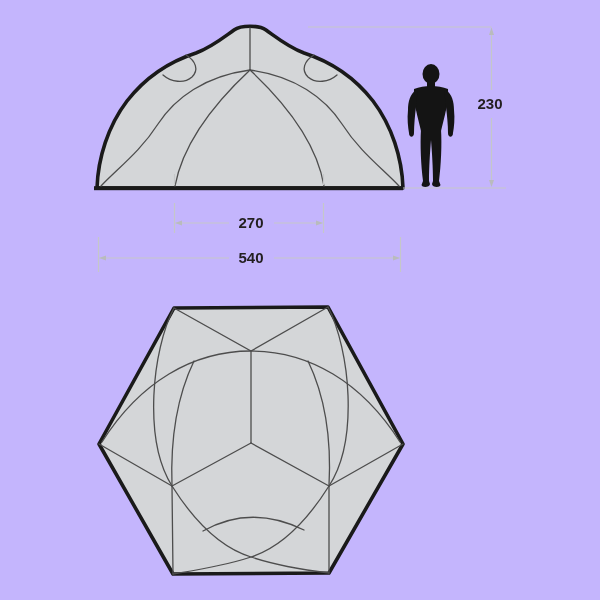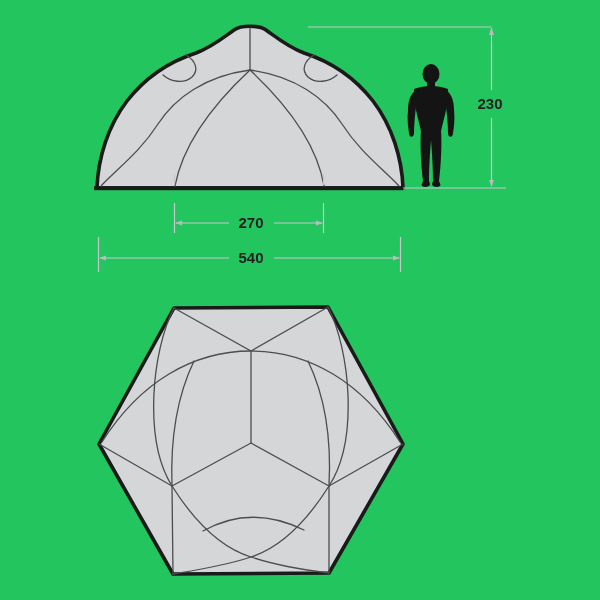--- a/index.html
+++ b/index.html
@@ -1,16 +1,16 @@
 <!DOCTYPE html>
 <html><head>
 <meta charset="utf-8">
 <style>
   html,body{margin:0;padding:0;background:#ffffff;}
-  .canvas{width:600px;height:600px;position:relative;background:#22c55e;overflow:hidden;}
+  .canvas{width:600px;height:600px;position:relative;background:#c4b5fd;overflow:hidden;}
   svg{display:block;}
   text.dim-label{
     font-family:"Liberation Sans",sans-serif;
     font-weight:bold;
     font-size:15px;
     fill:#231f20;
     text-anchor:middle;
   }
   .seam{fill:none;stroke:#4d4d4d;stroke-width:1.3;stroke-linecap:round;}
   .dimline{stroke:#c5c7c9;stroke-width:1.2;fill:none;}

